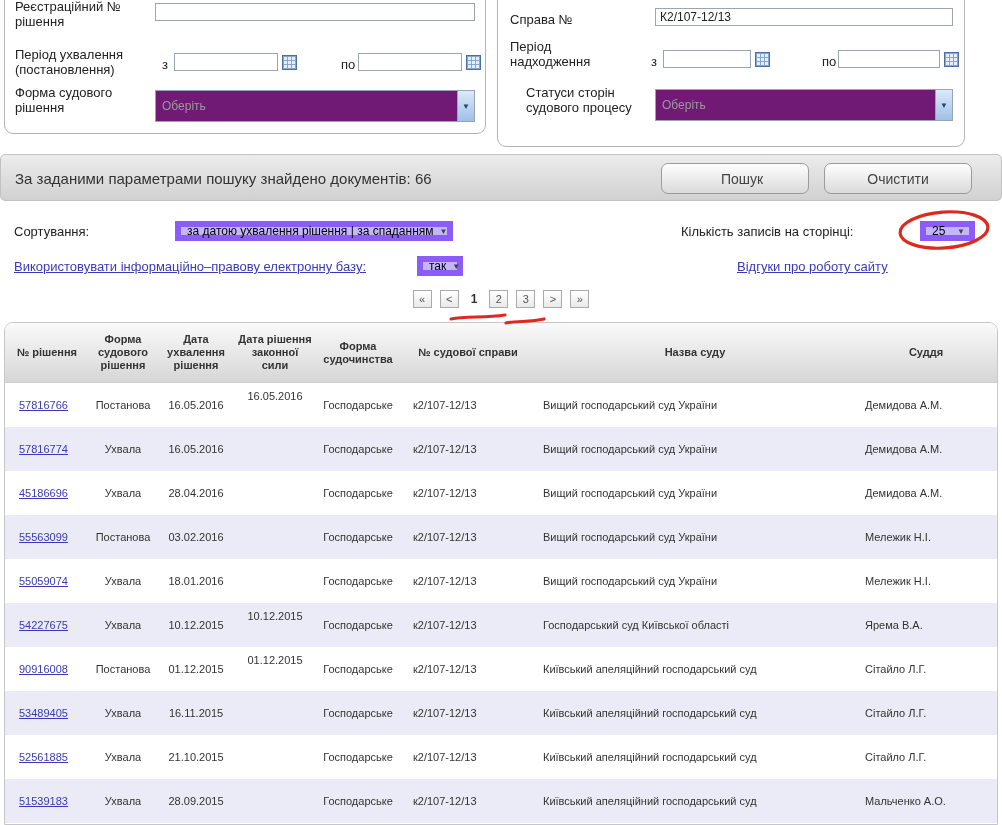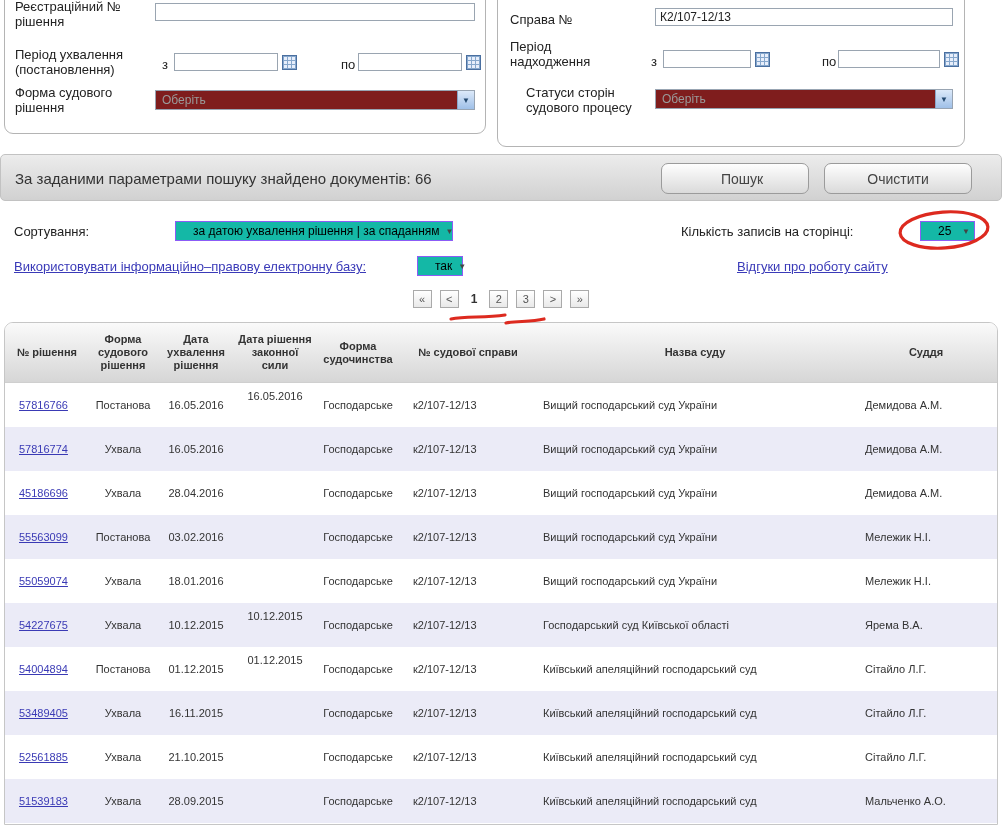--- a/index.html
+++ b/index.html
@@ -19,21 +19,21 @@
   }
   .mini-label { position:absolute; font-size:13px; color:#222; }
   .cal-icon {
     position:absolute; width:15px; height:15px; border:1px solid #4a6fa0; cursor:pointer;
     background:
       repeating-linear-gradient(90deg,#86a7cc 0 1px,transparent 1px 4px),
       repeating-linear-gradient(0deg,#86a7cc 0 1px,transparent 1px 4px),
       #e7eefb;
   }
   .select-custom {
-    position:absolute; height:20px; border:1px solid #98a4b2; background:#7f1d1d;
+    position:absolute; height:32px; border:1px solid #98a4b2; background:#701a75;
     display:flex; align-items:center; justify-content:space-between;
     font-size:12px; color:#9a9a9a; padding-left:6px; cursor:pointer;
   }
   .select-custom .dd-btn {
     width:17px; height:100%; display:flex; align-items:center; justify-content:center;
     background:linear-gradient(#dce9f9,#9fc0e8); border-left:1px solid #8aa6c8;
     color:#24496f; font-size:8px;
   }
   
   .results-bar {
@@ -44,23 +44,23 @@
   .action-btn {
     position:absolute; top:8px; width:148px; height:31px; border:1px solid #9b9b9b;
     border-radius:7px; background:linear-gradient(#fefefe,#dadada);
     font-size:14px; color:#444; font-family:inherit; cursor:pointer;
   }
   .btn-search { left:660px;padding-left:20px; }
   .btn-clear  { left:823px; }
   
   .ctl-label { position:absolute; font-size:13px; color:#222; }
   .select-native {
-    position:absolute; height:20px; border:1px solid #8b5cf6; background:#14b8a6;
+    position:absolute; height:20px; border:6px solid #8b5cf6; background:#c4b5fd;
     display:flex; align-items:center; justify-content:space-between;
-    font-size:12px; color:#000; padding:0 4px 0 17px; cursor:pointer; white-space:nowrap;
+    font-size:12px; color:#000; padding:0 4px 0 6px; cursor:pointer; white-space:nowrap;
   }
   .select-native .arr { font-size:8px; color:#444; margin-left:6px; }
   .link { position:absolute; font-size:13px; color:#3a3ab8; text-decoration:underline; cursor:pointer; }
   
   .pagination {
     position:absolute; left:0; top:290px; width:1002px;
     display:flex; justify-content:center; align-items:center; gap:8px;
   }
   .page-btn {
     min-width:19px; height:18px; border:1px solid #aaa;
@@ -249,21 +249,21 @@
       <td class="col-id"><a class="decision-link" href="#">54227675</a></td>
       <td>Ухвала</td>
       <td>10.12.2015</td>
       <td class="col-legal">10.12.2015</td>
       <td>Господарське</td>
       <td class="col-case">к2/107-12/13</td>
       <td class="col-court">Господарський суд Київської області</td>
       <td class="col-judge">Ярема В.А.</td>
     </tr>
           <tr>
-      <td class="col-id"><a class="decision-link" href="#">54004894</a></td>
+      <td class="col-id"><a class="decision-link" href="#">90916008</a></td>
       <td>Постанова</td>
       <td>01.12.2015</td>
       <td class="col-legal">01.12.2015</td>
       <td>Господарське</td>
       <td class="col-case">к2/107-12/13</td>
       <td class="col-court">Київський апеляційний господарський суд</td>
       <td class="col-judge">Сітайло Л.Г.</td>
     </tr>
           <tr class="alt">
       <td class="col-id"><a class="decision-link" href="#">53489405</a></td>

